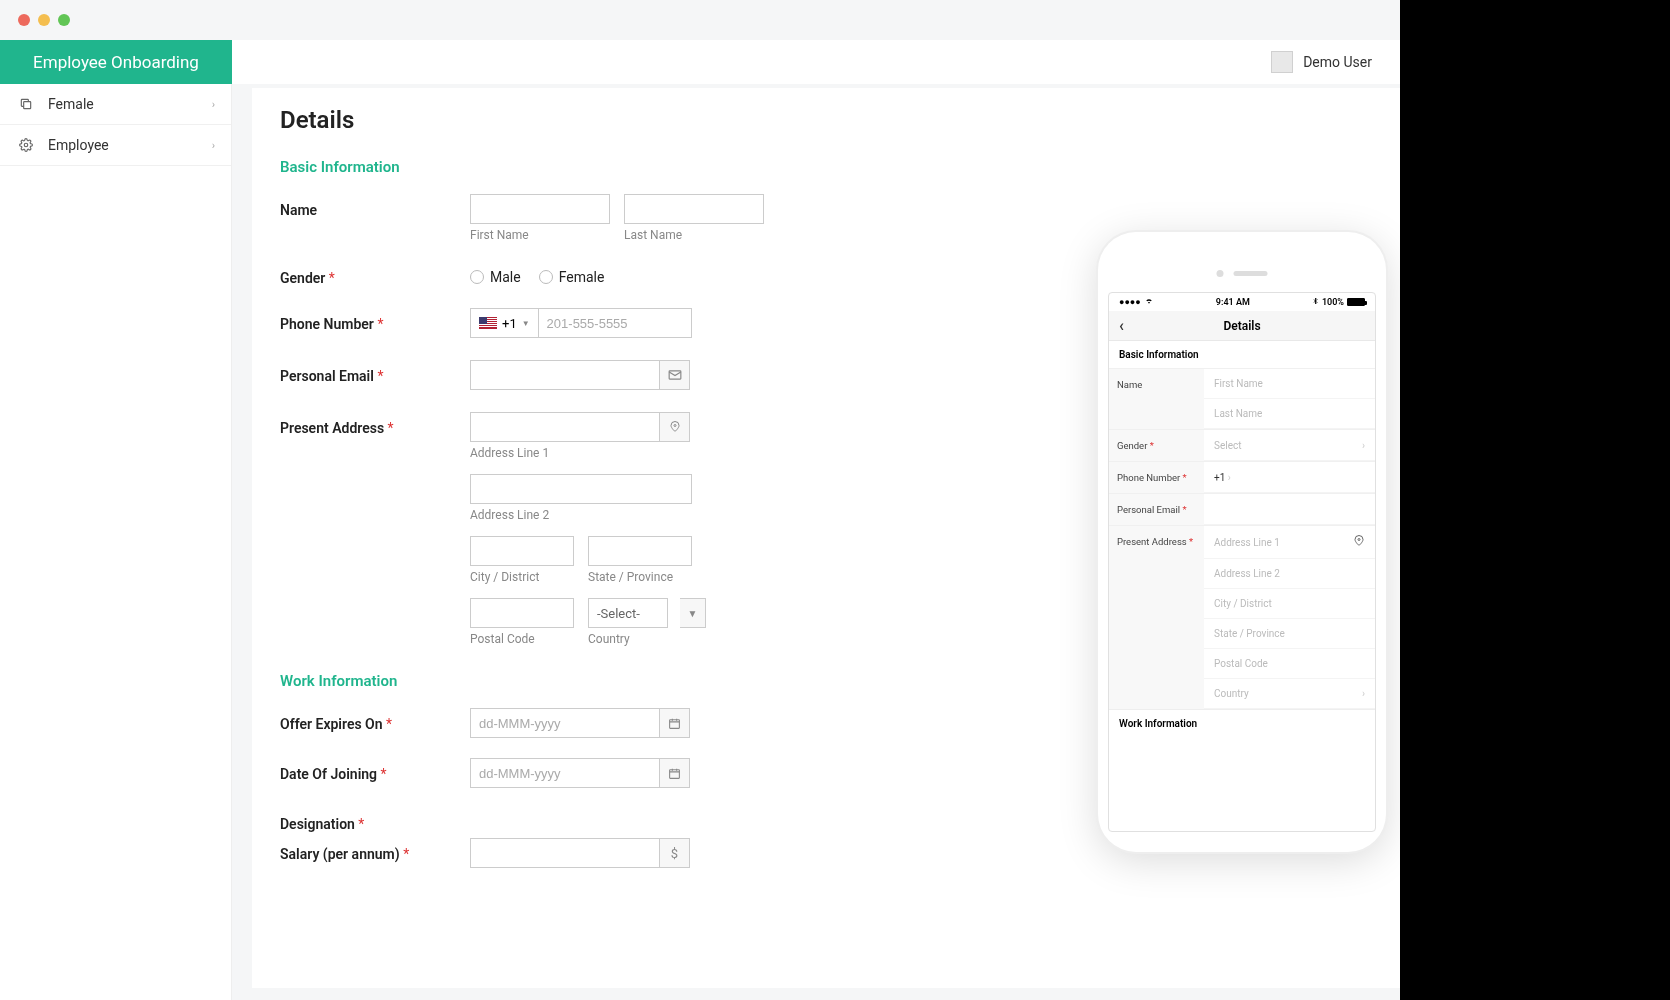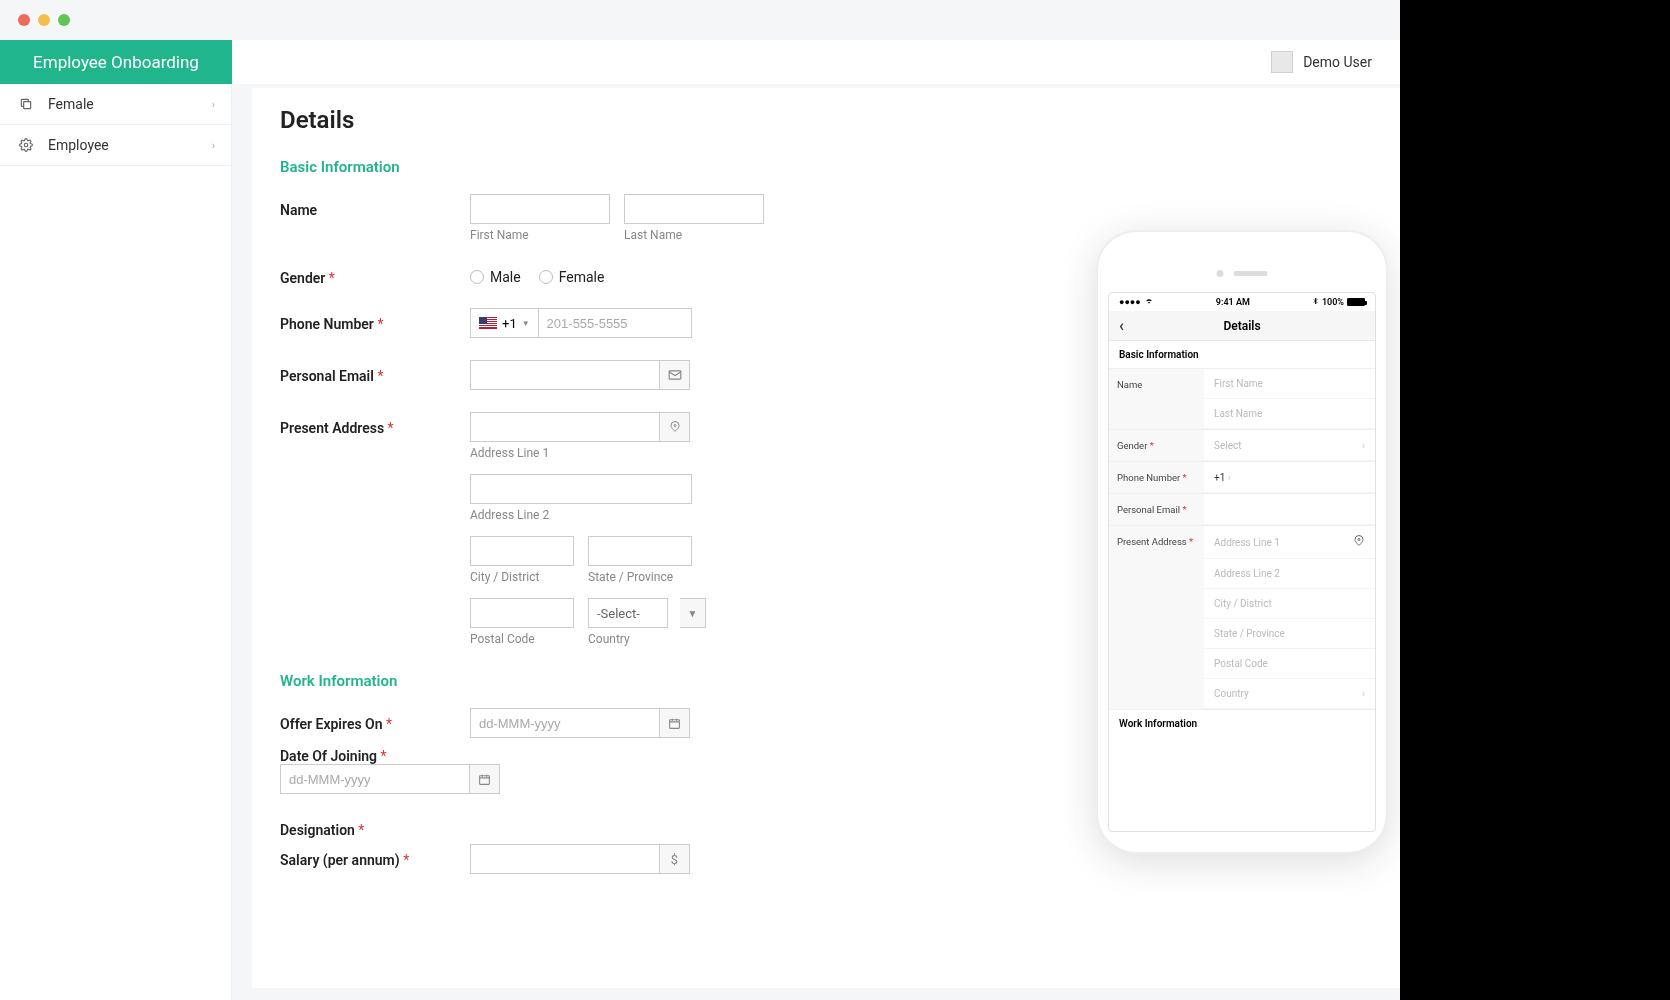--- a/index.html
+++ b/index.html
@@ -224,34 +224,34 @@
                   <div class="select-btn">▼</div>
                 </div>
                 <span class="helper">Country</span>
               </div>
             </div>
           </div>
         </div>
 
         <div class="section-title" style="margin-top:12px;">Work Information</div>
 
-        <div class="form-row" style="margin-bottom:2px;">
+        <div class="form-row" style="margin-bottom:20px;">
           <div class="form-label"><span>Offer Expires On</span> <span class="req">*</span></div>
           <div class="input-group">
             <input class="input w190" placeholder="dd-MMM-yyyy" style="">
             <span class="input-addon">
               <svg width="13" height="13" viewBox="0 0 24 24" fill="none" stroke="currentColor" stroke-width="2">
                   <rect x="3" y="5" width="18" height="16" rx="1"></rect>
                   <path d="M3 9h18M8 3v4M16 3v4"></path>
                 </svg>
             </span>
           </div>
         </div>
 
-        <div class="form-row" style="margin-bottom:20px;flex-direction:column;">
+        <div class="form-row" style="margin-bottom:20px;">
           <div class="form-label"><span>Date Of Joining</span> <span class="req">*</span></div>
           <div class="input-group">
             <input class="input w190" placeholder="dd-MMM-yyyy" style="">
             <span class="input-addon">
               <svg width="13" height="13" viewBox="0 0 24 24" fill="none" stroke="currentColor" stroke-width="2">
                   <rect x="3" y="5" width="18" height="16" rx="1"></rect>
                   <path d="M3 9h18M8 3v4M16 3v4"></path>
                 </svg>
             </span>
           </div>

